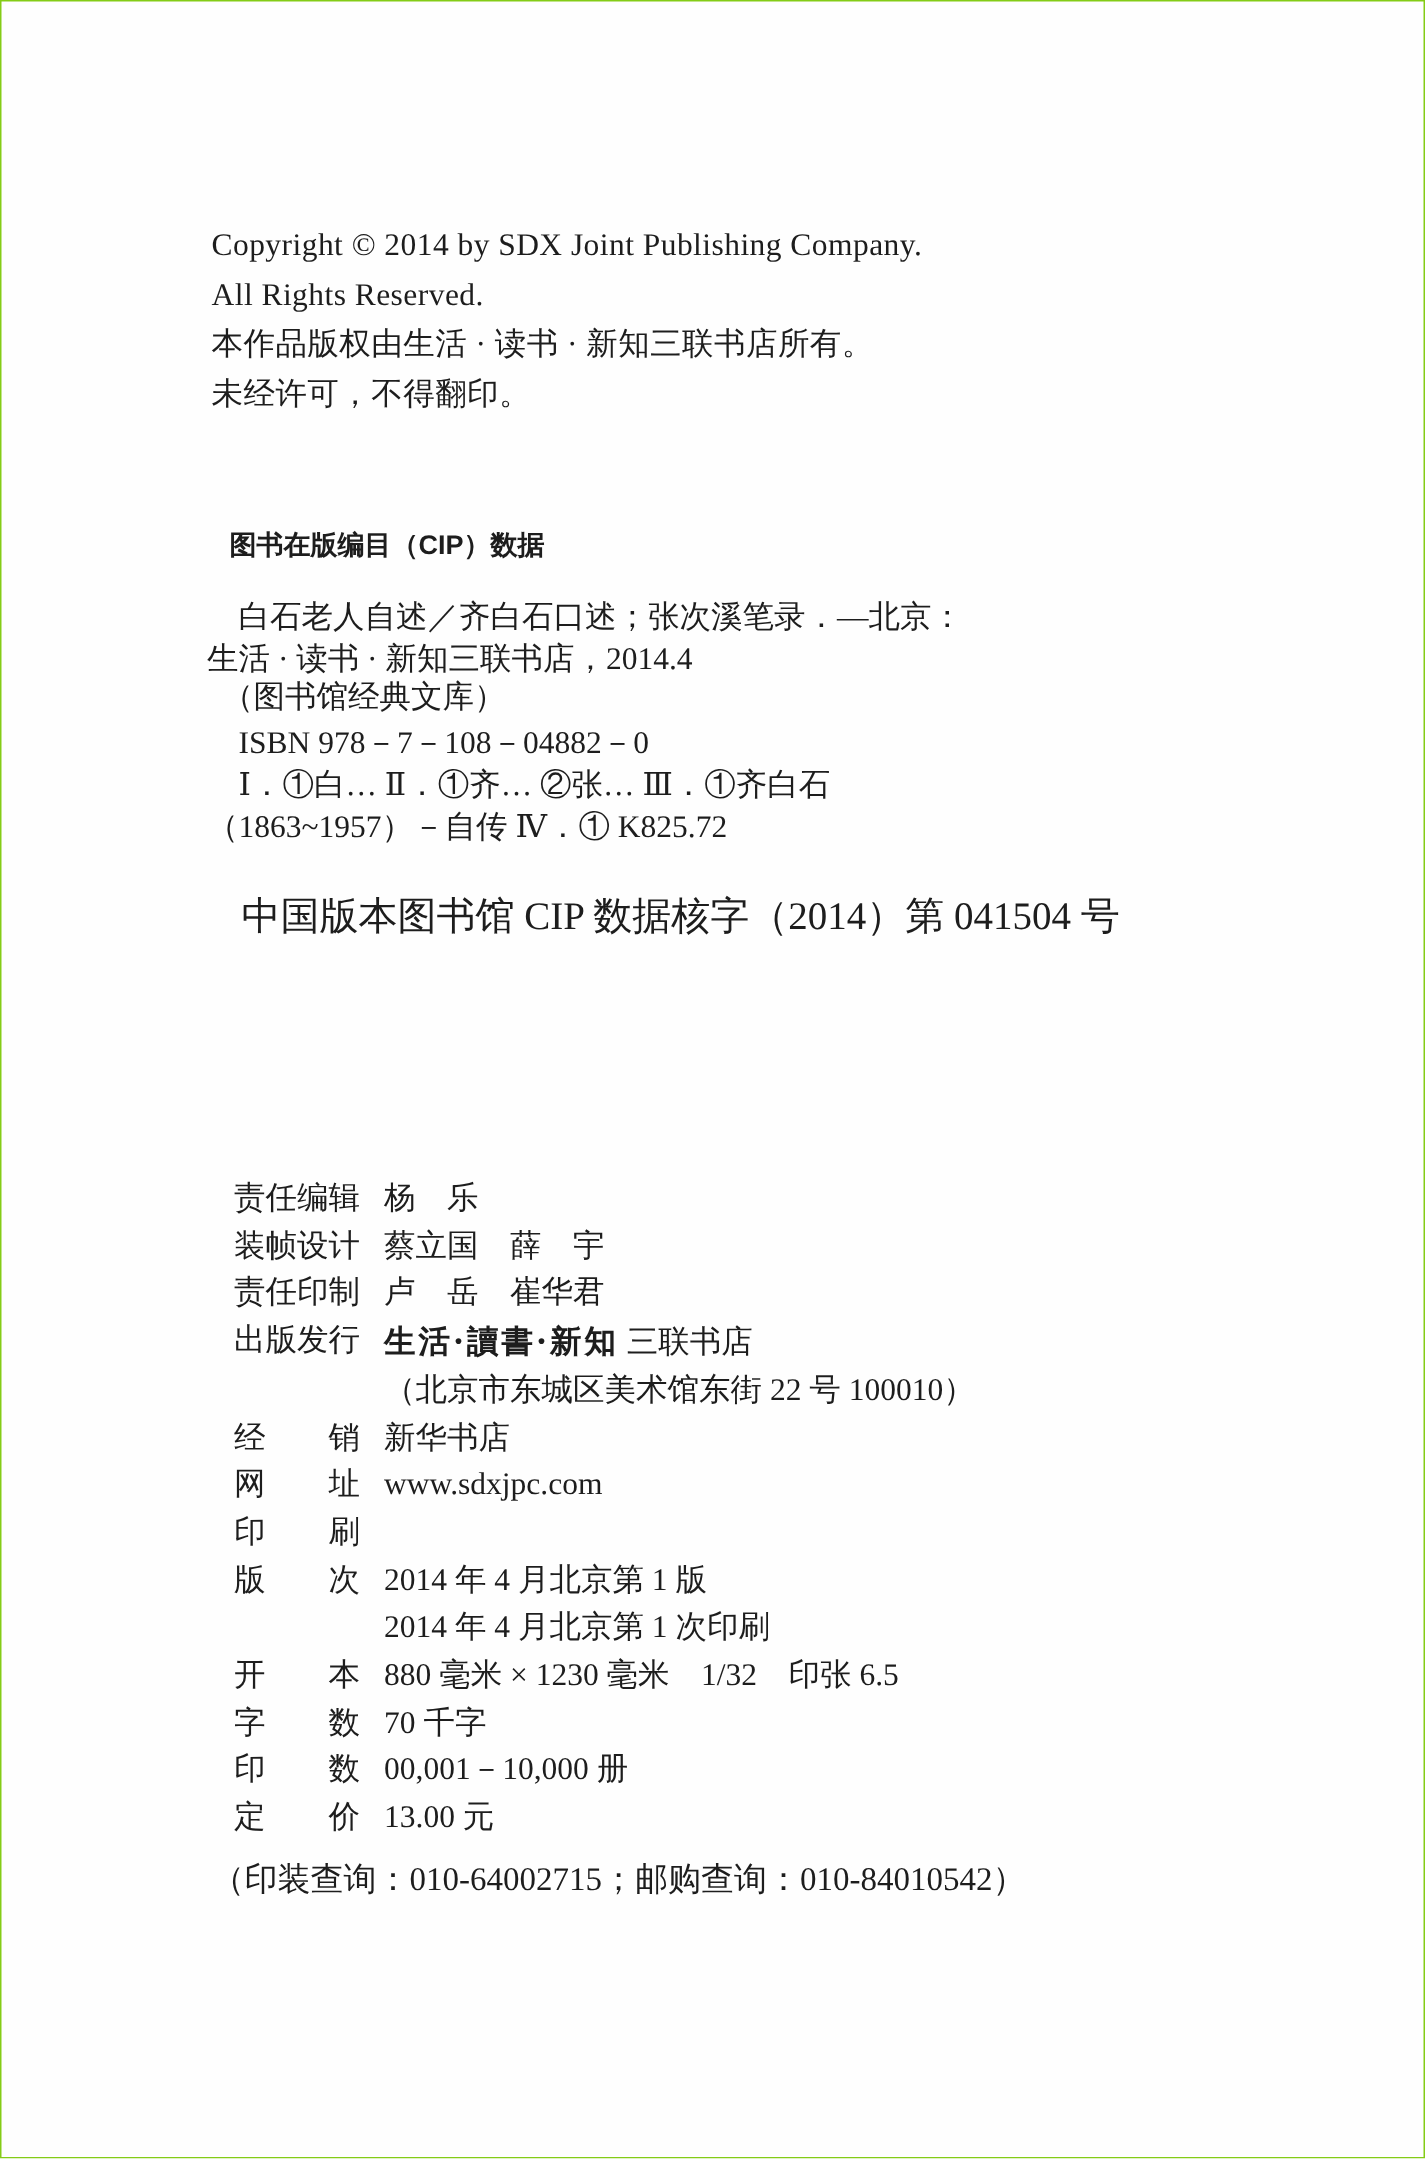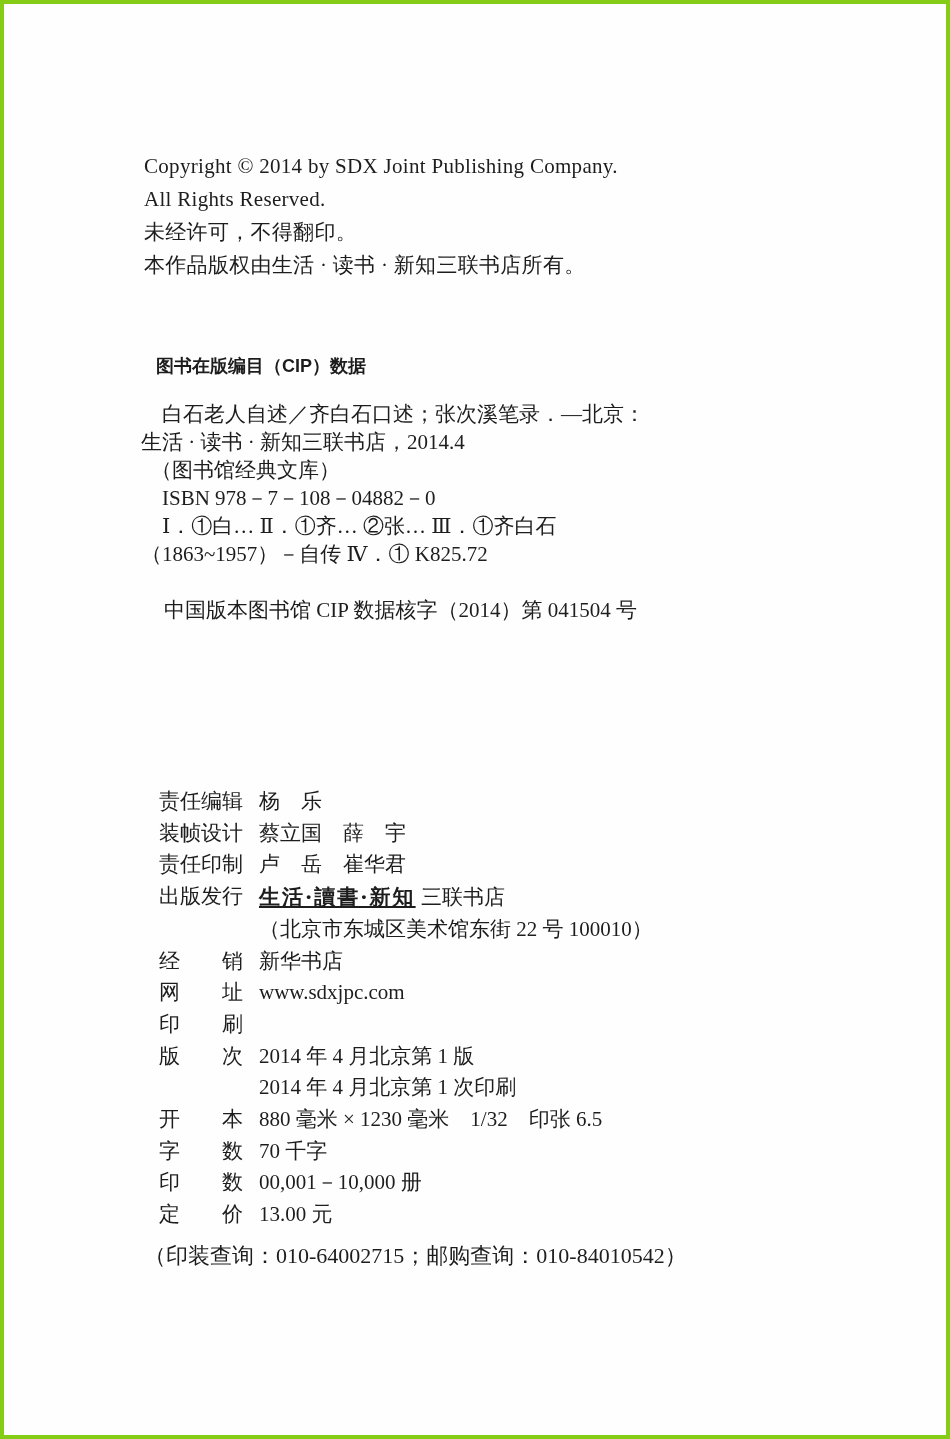--- a/index.html
+++ b/index.html
@@ -1,21 +1,21 @@
 <!DOCTYPE html>
 <html><head>
 <meta charset="utf-8">
 <style>
   html,body{margin:0;padding:0;background:#ffffff;}
   .page{
     position:relative;
     width:950px;height:1439px;
     background:#fefefe;
     box-sizing:border-box;
-    border:4px solid #84cc16;
+    border:1px solid #84cc16;
     font-family:"Liberation Serif","DejaVu Serif",serif;
     color:#1d1d1d;
     overflow:hidden;
   }
   .copyright-block{
     position:absolute;left:140px;top:146px;
     font-size:21px;line-height:33px;
     letter-spacing:0.3px;
   }
   .cip-block{
@@ -25,61 +25,60 @@
   }
   .cip-title{
     font-family:"Liberation Sans","DejaVu Sans",sans-serif;
     font-weight:bold;
     font-size:18px;
     padding-left:15px;
     margin-bottom:20px;
   }
   .cip-line{white-space:nowrap;}
   .cip-indent{padding-left:21px;}
-  .cip-half-indent{padding-left:10px;}
+  .cip-half-indent{padding-left:10px;font-family:Liberation Mono, monospace;}
   .cip-class{margin-top:0;}
   .cip-record{
     position:absolute;left:160px;top:592px;
-    font-size:21px;white-space:nowrap;
+    font-size:26px;white-space:nowrap;
   }
   .colophon{
     position:absolute;left:155px;top:782px;
     font-size:21px;line-height:31.7px;
     white-space:nowrap;
   }
   .col-row{display:flex;}
   .col-label{
     display:inline-block;
     width:84px;
     flex:0 0 84px;
     text-align:right;
   }
   .col-value{padding-left:16px;}
   .col-cont{padding-left:100px;}
   .logo-text{
     font-weight:bold;
     font-family:"DejaVu Serif","Liberation Serif",serif;
     letter-spacing:2px;
-    text-decoration:underline;
   }
   .footer-line{
     position:absolute;left:140px;top:1237px;
     font-size:22px;white-space:nowrap;
   }
 </style>
 </head>
 <body>
 
 <div class="page">
 
   <div class="copyright-block">
     <div>Copyright © 2014 by SDX Joint Publishing Company.</div>
     <div>All Rights Reserved.</div>
+    <div>本作品版权由生活 · 读书 · 新知三联书店所有。</div>
     <div>未经许可，不得翻印。</div>
-    <div>本作品版权由生活 · 读书 · 新知三联书店所有。</div>
   </div>
 
   <div class="cip-block">
     <div class="cip-title">图书在版编目（CIP）数据</div>
     <div class="cip-line cip-indent">白石老人自述／齐白石口述；张次溪笔录．—北京：</div>
     <div class="cip-line">生活 · 读书 · 新知三联书店，2014.4</div>
     <div class="cip-line cip-half-indent">（图书馆经典文库）</div>
     <div class="cip-line cip-indent">ISBN 978－7－108－04882－0</div>
     <div class="cip-line cip-indent cip-class">Ⅰ．①白…  Ⅱ．①齐… ②张…  Ⅲ．①齐白石</div>
     <div class="cip-line">（1863~1957）－自传  Ⅳ．① K825.72</div>

